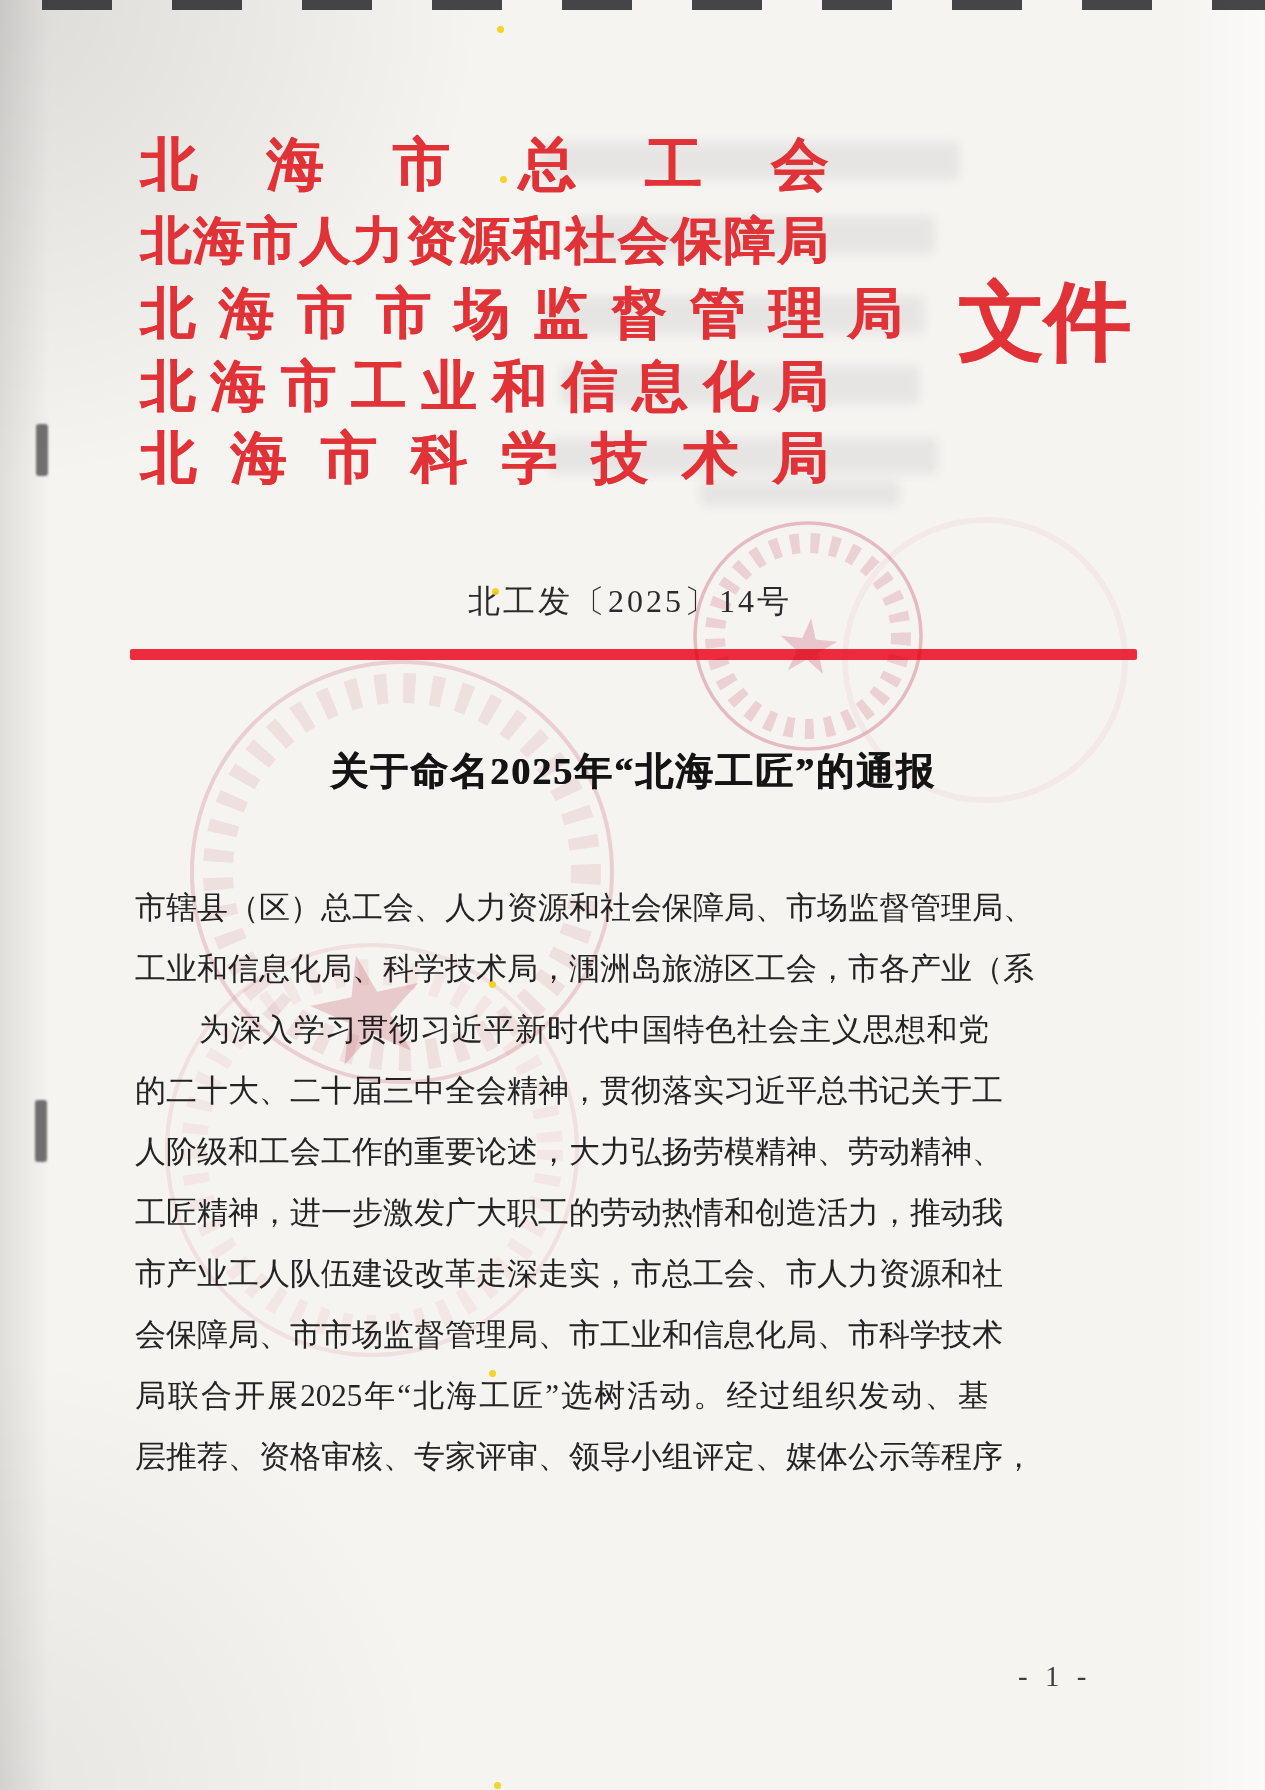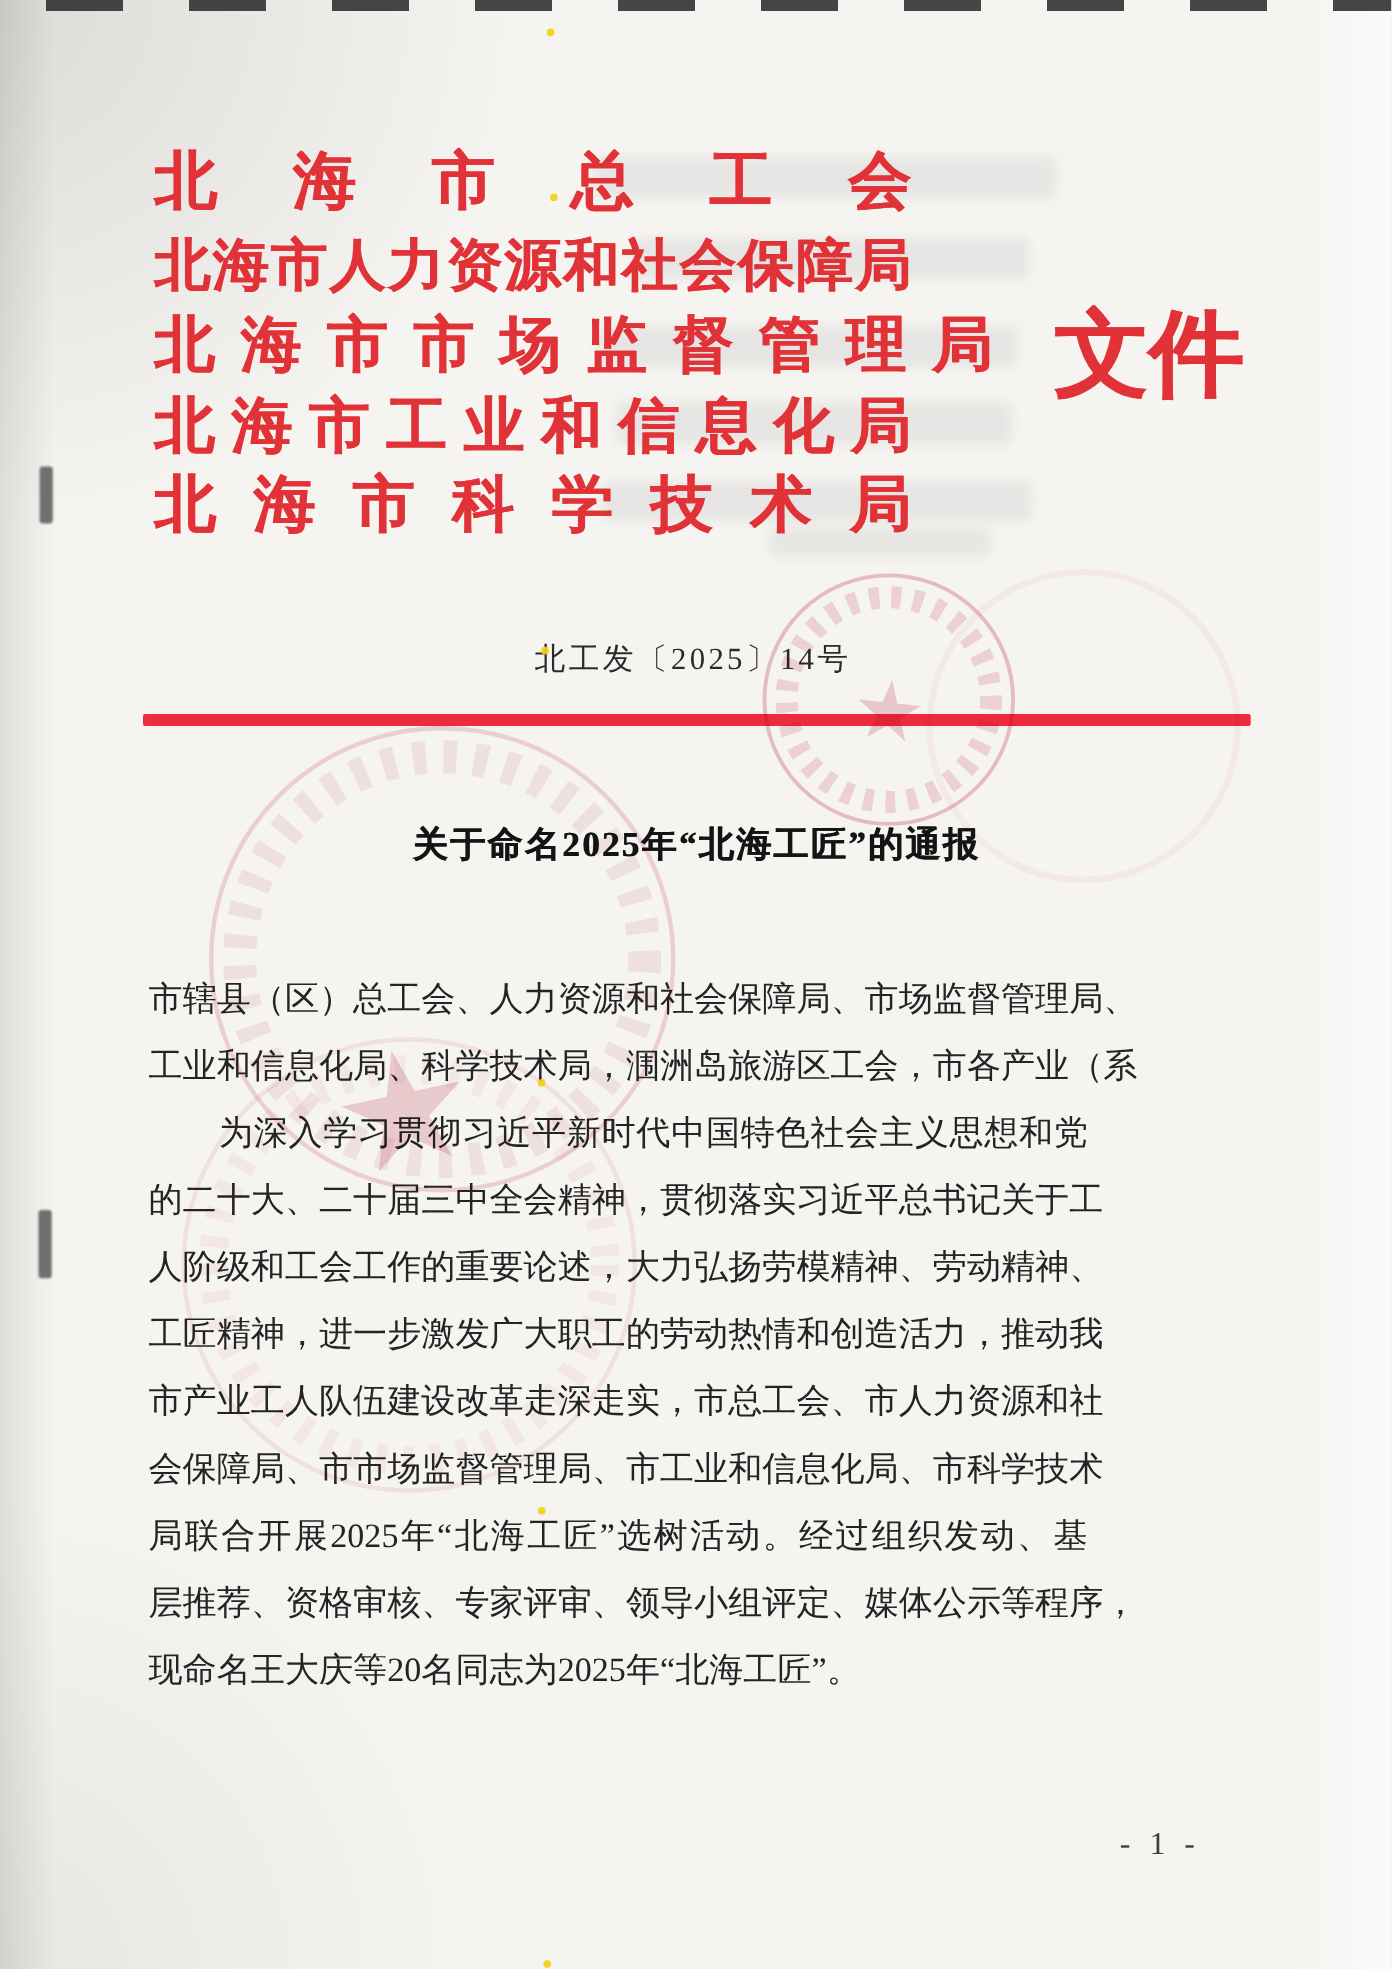--- a/index.html
+++ b/index.html
@@ -39,29 +39,29 @@
   #hl5{top:428px;font-size:56px;}
   .doc-type{
     position:absolute;left:926px;top:262px;z-index:2;
     font-size:86px;font-weight:900;color:#e03237;
     text-shadow:1.5px 0 0 currentColor;
     line-height:120px;
     margin-left:32px;
   }
   .doc-number{
     position:absolute;left:330px;top:580px;width:600px;z-index:2;
-    text-align:center;font-size:28px;color:#2b2b2b;letter-spacing:3px;
+    text-align:center;font-size:32px;color:#2b2b2b;letter-spacing:3px;
   }
   .red-rule{
     position:absolute;left:130px;top:649px;width:1007px;height:11px;z-index:2;
     background:#ee2b3e;border-radius:2px;
   }
   .title{
     position:absolute;left:129px;top:746px;width:1008px;z-index:2;
-    text-align:center;font-size:32px;font-weight:700;color:#141414;
+    text-align:center;font-size:38px;font-weight:700;color:#141414;
     letter-spacing:2px;text-shadow:.7px 0 0 currentColor;
   }
   .body-text{
     position:absolute;left:135px;top:877px;width:854px;z-index:2;
     font-size:31px;color:#242424;
   }
   .bl{height:61px;line-height:61px;white-space:nowrap;}
   .bl.indent{padding-left:64px;}
   .flexline{display:flex;justify-content:space-between;align-items:center;line-height:normal;white-space:normal;}
   .page-number{
@@ -449,21 +449,20 @@
         <span>、</span>
         <span>媒</span>
         <span>体</span>
         <span>公</span>
         <span>示</span>
         <span>等</span>
         <span>程</span>
         <span>序</span>
         <span>，</span>
       </div>
-    <div class="bl">现命名王大庆等20名同志为2025年“北海工匠”。</div>
   </div>
 
   <div class="page-number">- 1 -</div>
 
   <div class="edge-mark em1"></div>
   <div class="edge-mark em2"></div>
   <div class="dot" style="left:497px;top:26px;"></div>
   <div class="dot" style="left:500px;top:176px;"></div>
   <div class="dot" style="left:492px;top:588px;"></div>
   <div class="dot" style="left:489px;top:981px;"></div>

